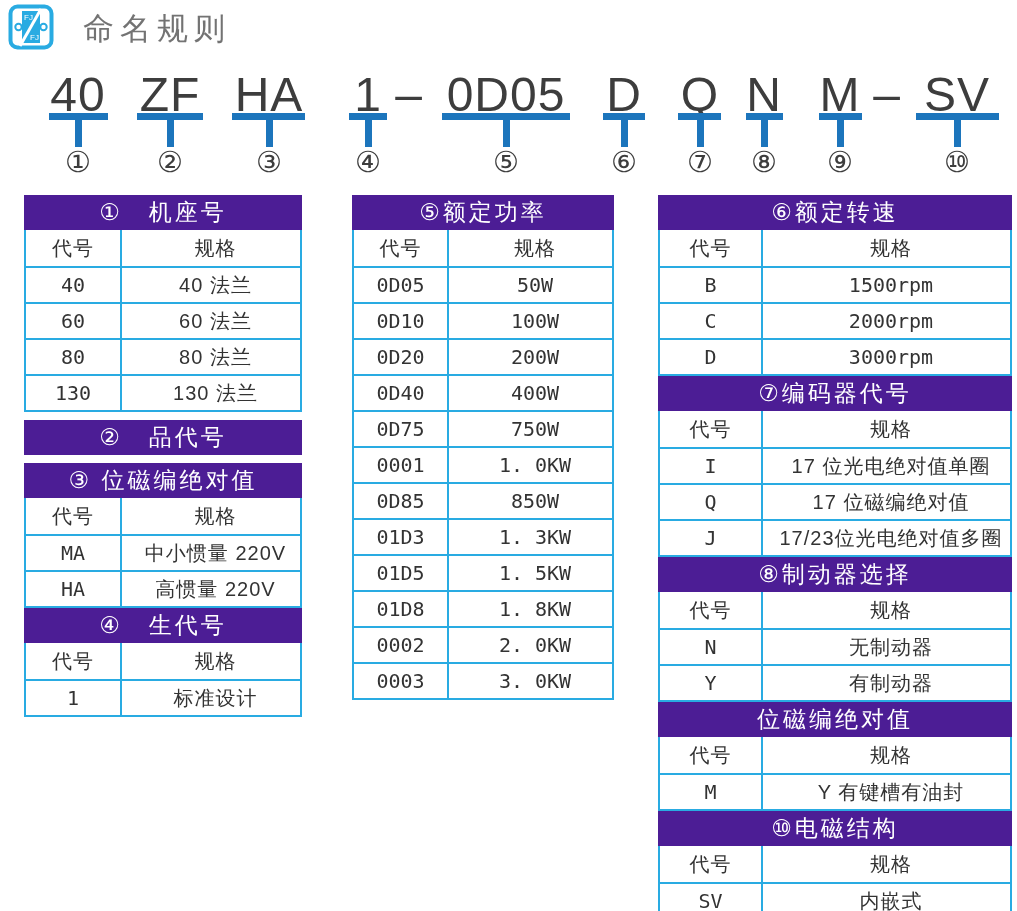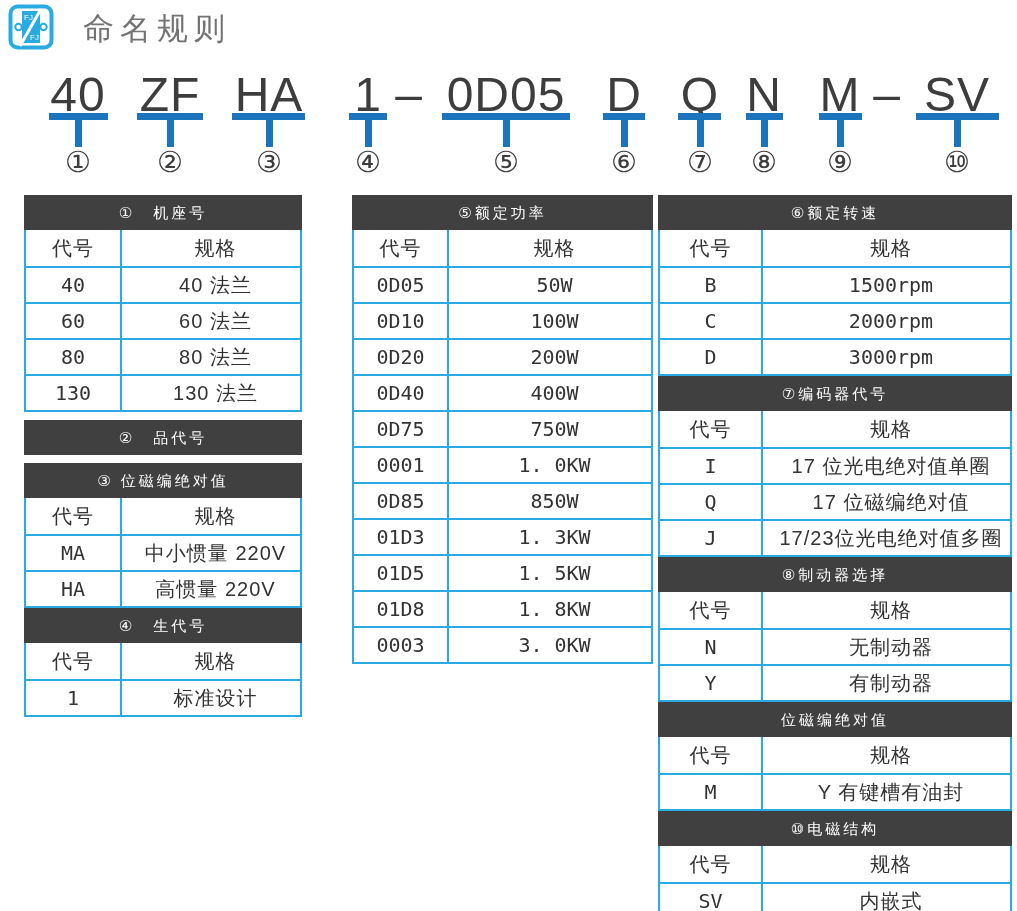--- a/index.html
+++ b/index.html
@@ -21,29 +21,29 @@
   }
   .code-underline{position:absolute;top:43px;height:7px;background:#1C75BC;}
   .code-stem{position:absolute;top:50px;width:7px;height:27px;background:#1C75BC;}
   .code-circle{
     position:absolute;top:77px;transform:translateX(-50%);
     font-size:29px;line-height:30px;color:#3d3d3d;font-family:"DejaVu Sans",sans-serif;
   }
   
   .col{position:absolute;top:195px;}
   .col-left{left:24px;width:278px;}
-  .col-mid{left:352px;width:301px;}
+  .col-mid{left:352px;width:262px;}
   .col-right{left:658px;width:354px;}
   .col-left .c1{width:96px;}
   .col-mid .c1{width:95px;}
   .col-right .c1{width:103px;}
   .col-left .section:nth-child(-n+2){margin-bottom:8px;}
   .band{
-    height:35px;line-height:35px;background:#404040;color:#fff;
-    text-align:center;font-size:15px;letter-spacing:3px;white-space:nowrap;
+    height:35px;line-height:35px;background:#4c1d95;color:#fff;
+    text-align:center;font-size:23px;letter-spacing:3px;white-space:nowrap;
   }
   .rows{border:2px solid #29ABE2;border-top:none;background:#fff;}
   .trow{display:flex;height:36px;box-sizing:border-box;gap:9px;}
   .trow + .trow{border-top:2px solid #29ABE2;}
   .cell{
     display:flex;align-items:center;justify-content:center;
     font-size:20px;color:#333;letter-spacing:1px;white-space:nowrap;overflow:hidden;
   }
   .c1{box-sizing:border-box;border-right:2px solid #29ABE2;}
   .c2{flex:1;}
@@ -216,20 +216,24 @@
           </div>
           <div class="trow">
             <div class="cell c1 mono">01D5</div>
             <div class="cell c2 mono">1. 5KW</div>
           </div>
           <div class="trow">
             <div class="cell c1 mono">01D8</div>
             <div class="cell c2 mono">1. 8KW</div>
           </div>
           <div class="trow">
+            <div class="cell c1 mono">0002</div>
+            <div class="cell c2 mono">2. 0KW</div>
+          </div>
+          <div class="trow">
             <div class="cell c1 mono">0003</div>
             <div class="cell c2 mono">3. 0KW</div>
           </div>
         </div>
       </div>
     </div>
   <div class="col col-right" id="colRight">
       <div class="section">
         <div class="band">⑥额定转速</div>
         <div class="rows">

